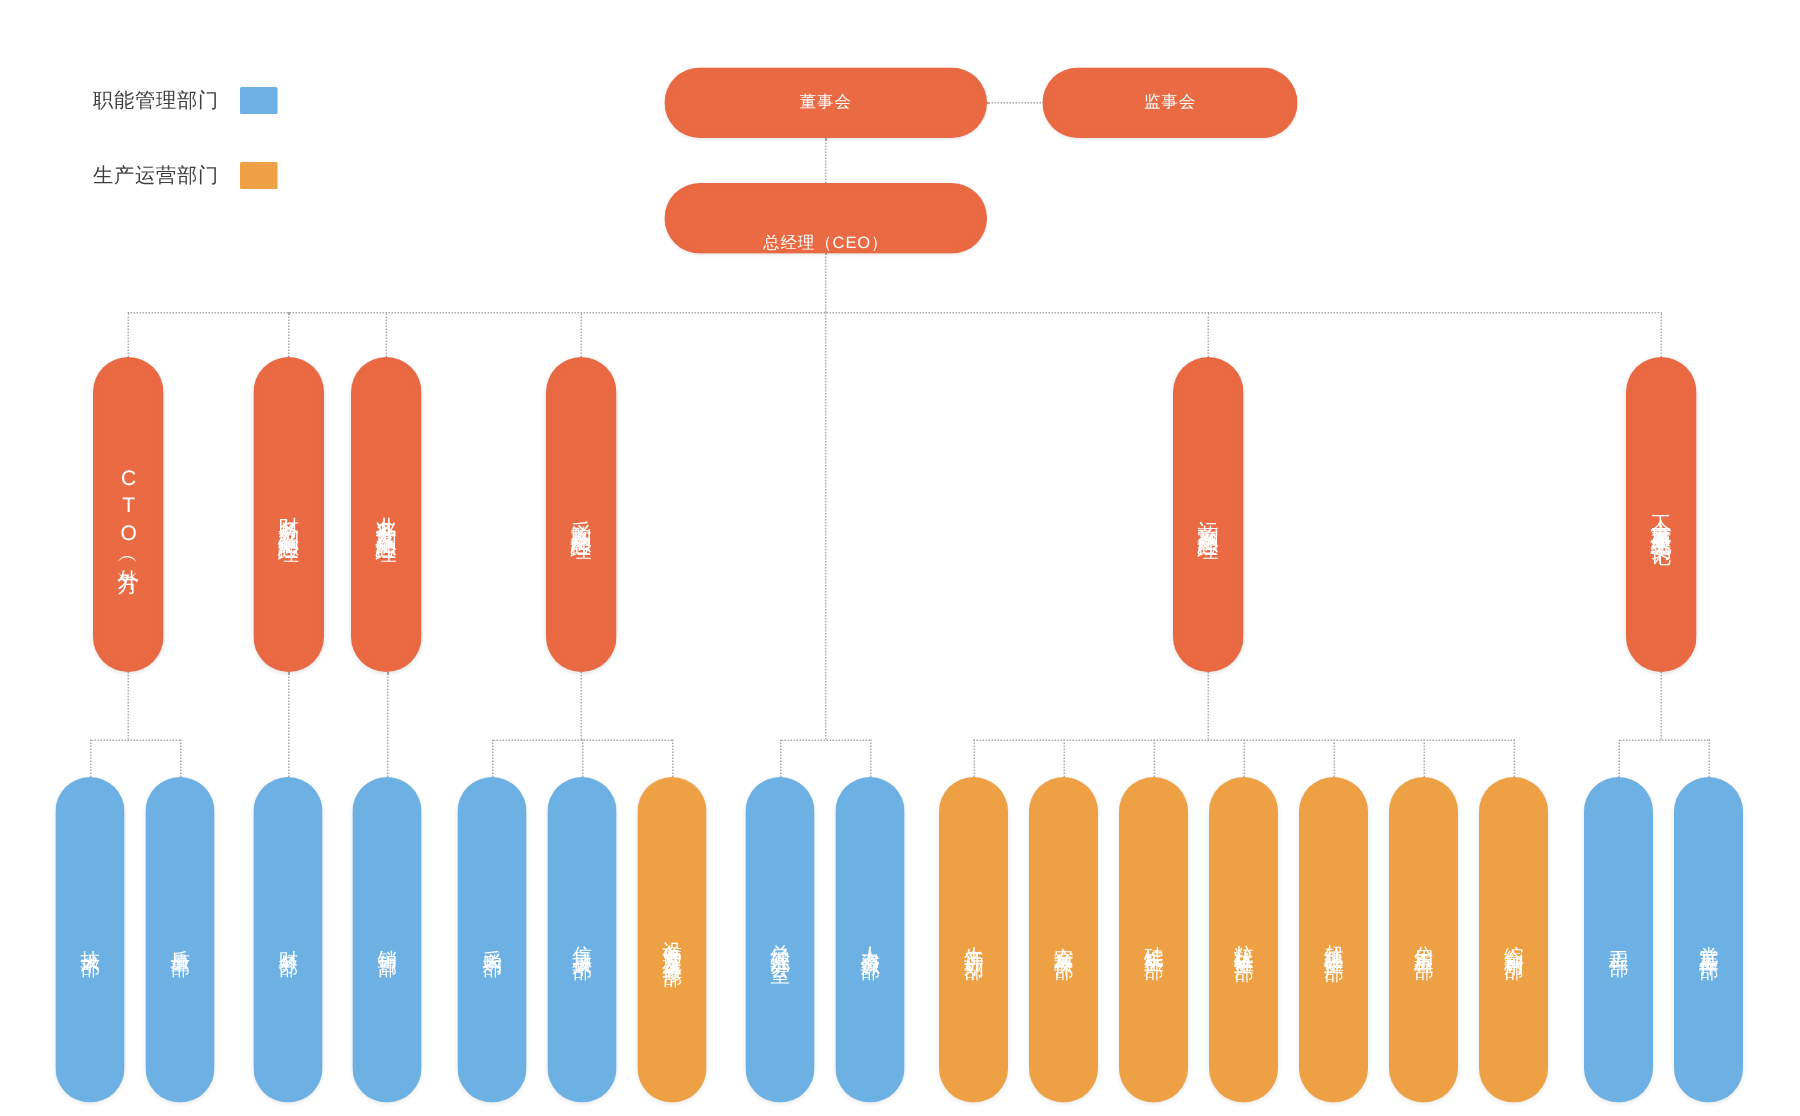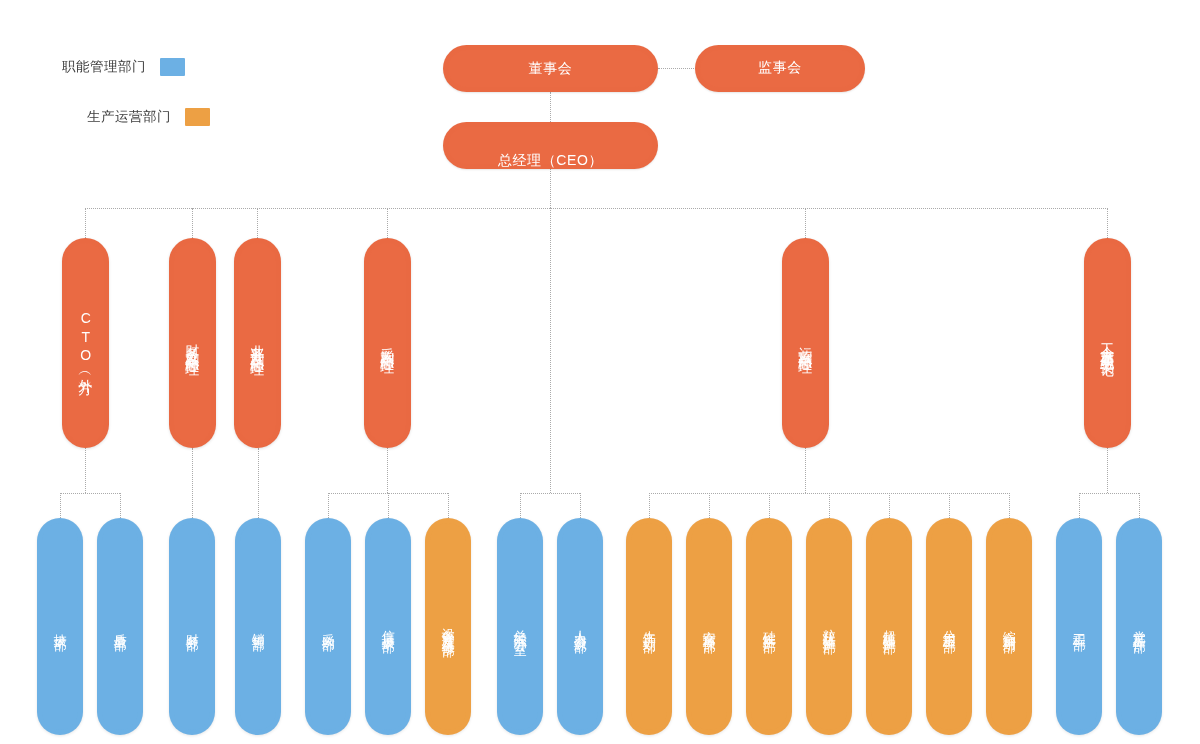--- a/index.html
+++ b/index.html
@@ -25,21 +25,21 @@
     letter-spacing:.6px;
   }
   .node .cap{
     position:absolute;inset:0;
     border-radius:999px;
     z-index:0;
   }
   .node .txt{position:relative;z-index:1;display:block;}
 
   
-  .node.h{font-size:14px;}
+  .node.h{font-size:11px;}
   .node.h .cap{
     border:5px solid rgba(234,106,67,.18);
     background:#ea6a43;
     box-shadow:0 1px 2px rgba(0,0,0,.10);
   }
 
   
   .node.v-exec{font-size:14px;}
   .node.v-exec .cap{
     border:5px solid rgba(234,106,67,.18);
@@ -79,21 +79,21 @@
 </style>
 </head>
 <body>
 
 <div id="stage">
 
   <div class="legend-row" style="left:62px;top:58px;">
     <span class="legend-label">职能管理部门</span>
     <span class="legend-swatch" style="background:#6cb0e4;"></span>
   </div>
-  <div class="legend-row" style="left:62px;top:108px;margin-left:25px;">
+  <div class="legend-row" style="left:62px;top:108px;">
     <span class="legend-label">生产运营部门</span>
     <span class="legend-swatch" style="background:#eda044;"></span>
   </div>
 
   <div class="conn h" style="left:658px;top:68px;width:42px;"></div>
 
   <div class="conn v" style="left:550px;top:92px;height:30px;"></div>
 
   <div class="conn v" style="left:550px;top:168px;height:40px;"></div>
 

